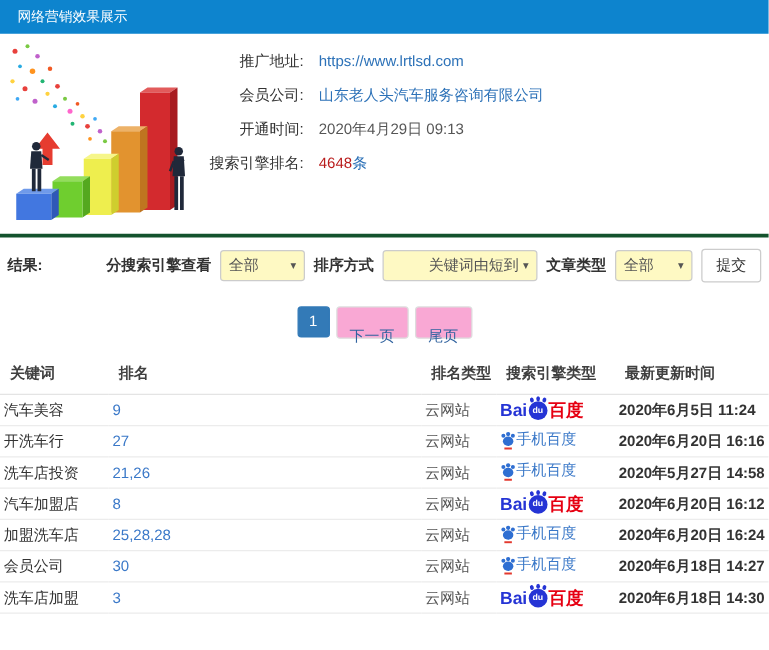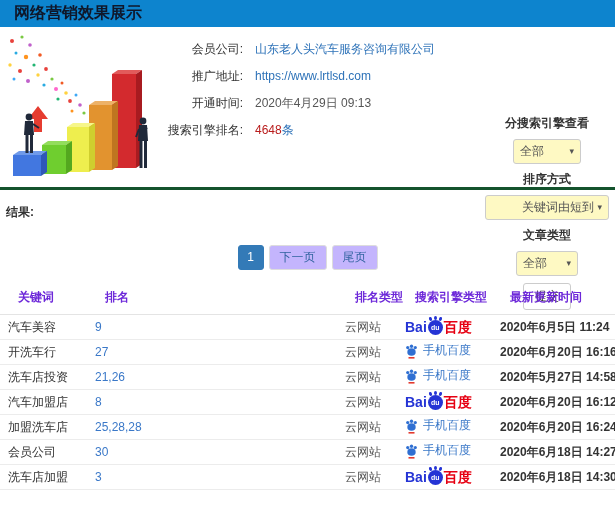--- a/index.html
+++ b/index.html
@@ -4,68 +4,68 @@
 <style>
   * { box-sizing: border-box; }
   html,body { margin:0; padding:0; }
   body {
     width:615px; height:520px; overflow:hidden;
     background:#fff; color:#333;
     font-family:"Liberation Sans","DejaVu Sans",sans-serif;
     font-size:12px;
   }
   .topbar { height:27px; background:#0d84ce; display:flex; align-items:center; padding-left:14px; }
-  .topbar .title { color:#0f172a; font-weight:bold; font-size:16px; }
+  .topbar .title { color:#ffffff; font-weight:normal; font-size:11px; }
 
   .info-section { position:relative; height:160px; }
   .chart-art { position:absolute; left:0; top:0; width:185px; height:160px; }
   .info-fields { position:absolute; left:125px; top:14px; }
   .info-row { height:14px; margin-bottom:13px; white-space:nowrap; }
   .info-label { display:inline-block; width:118px; text-align:right; color:#333; margin-right:12px; }
   .info-value.link { color:#2d72b8; cursor:pointer; }
   .info-value.text { color:#555; }
   .info-value.highlight { color:#b91c1c; }
   .suffix { color:#2d72b8; }
 
   .filter-bar { border-top:3px solid #14532d; height:47px; display:flex; align-items:center; padding:0 6px; }
   .result-label { font-weight:bold; color:#333; }
-  .controls { margin-left:auto; display:flex; align-items:center; gap:7px;flex-direction:column; }
+  .controls { margin-left:auto; display:flex; align-items:center; gap:7px; }
   .f-label { font-weight:bold; color:#333; white-space:nowrap; }
   .sel { height:25px; border:1px solid #ccc; border-radius:3px; background:#fef9c3; display:flex; align-items:center; padding:0 6px; color:#555; cursor:pointer; }
   .sel-engine { width:68px; }
   .sel-sort { width:124px;padding-left:36px; }
   .sel-article { width:62px; }
   .sel .sel-text { flex:1; white-space:nowrap; overflow:hidden; }
   .caret { font-size:9px; color:#555; margin-left:3px; }
   .submit { height:27px; border:1px solid #ccc; border-radius:3px; background:#fff; color:#333; font-size:12px; padding:0 11px; font-family:inherit; cursor:pointer; }
 
   .pagination { display:flex; justify-content:center; gap:5px; padding:11px 0 9px; }
   .pg { height:25px; line-height:23px; border-radius:3px; cursor:pointer; }
   .pg-current { background:#337ab7; border:1px solid #337ab7; color:#fff; width:26px; text-align:center; }
-  .pg-btn { background:#c4b5fd; border:1px solid #ddd; color:#31639f; padding:0 10px; }
+  .pg-btn { background:#f9a8d4; border:1px solid #ddd; color:#31639f; padding:12px 10px; }
 
   .rank-table { width:100%; border-collapse:collapse; font-size:12px; table-layout:fixed; }
-  .rank-table th { text-align:left; padding:10px 18px 8px; color:#6d28d9; font-weight:bold; border-bottom:1px solid #e4e4e4; white-space:nowrap; }
-  .rank-table td { padding:0 8px; height:25px; border-bottom:1px solid #ececec; white-space:nowrap; overflow:hidden; }
+  .rank-table th { text-align:left; padding:10px 8px 8px; color:#404040; font-weight:bold; border-bottom:1px solid #e4e4e4; white-space:nowrap; }
+  .rank-table td { padding:0 3px; height:25px; border-bottom:1px solid #ececec; white-space:nowrap; overflow:hidden; }
   .c-kw { color:#333; }
   .c-rank { color:#3a78c8; }
   .c-type { color:#555; }
   .c-date { color:#333;font-weight:bold; }
 
   .bd-logo { display:inline-flex; align-items:center; line-height:1;justify-content:space-between; }
   .bd-bai { color:#2534d5; font-weight:bold; font-size:14px; }
   .bd-paw { width:15px; height:15px; background:#2534d5; border-radius:50%; position:relative; margin:0 1px; display:inline-flex; align-items:center; justify-content:center; top:1px; }
   .bd-paw .toe { position:absolute; background:#2534d5; border-radius:50%; width:3px; height:4px; top:-3px; }
   .bd-paw .t0 { left:1px; transform:rotate(-20deg); }
   .bd-paw .t1 { left:6px; top:-4px; }
   .bd-paw .t2 { right:1px; transform:rotate(20deg); }
   .bd-du { color:#fff; font-size:7px; font-weight:bold; }
   .bd-cn { color:#e60012; font-weight:bold; font-size:14px; }
 
-  .mb-logo { display:inline-flex; align-items:center; gap:5px; }
+  .mb-logo { display:inline-flex; align-items:center; }
   .mb-icon svg { display:block; }
   .mb-text { color:#3a78c8; }
 </style>
 </head>
 <body>
 
 <div class="page">
 
   <div class="topbar">
     <span class="title">网络营销效果展示</span>
@@ -142,22 +142,22 @@
           <circle cx="143" cy="94" r="3.4" stroke="none"></circle>
           <path d="M139,98 h8 l1,16 h-10 z" stroke="none"></path>
           <line x1="139" y1="102" x2="136" y2="110" stroke-width="2"></line>
           <line x1="147" y1="102" x2="144" y2="99" stroke-width="2"></line>
           <line x1="141" y1="114" x2="141" y2="141" stroke-width="3"></line>
           <line x1="145.5" y1="114" x2="145.5" y2="141" stroke-width="3"></line>
         </g>
       </svg>
     </div>
     <div class="info-fields" id="info-fields">
+        <div class="info-row"><span class="info-label">推广地址:</span><span class="info-value link">https://www.lrtlsd.com</span></div>
         <div class="info-row"><span class="info-label">会员公司:</span><span class="info-value link">山东老人头汽车服务咨询有限公司</span></div>
-        <div class="info-row"><span class="info-label">推广地址:</span><span class="info-value link">https://www.lrtlsd.com</span></div>
         <div class="info-row"><span class="info-label">开通时间:</span><span class="info-value text">2020年4月29日 09:13</span></div>
         <div class="info-row"><span class="info-label">搜索引擎排名:</span><span class="info-value highlight">4648</span><span class="suffix">条</span></div>
       </div>
   </div>
 
   <div class="filter-bar">
     <span class="result-label">结果:</span>
     <div class="controls">
       <span class="f-label">分搜索引擎查看</span>
       <div class="sel sel-engine">

